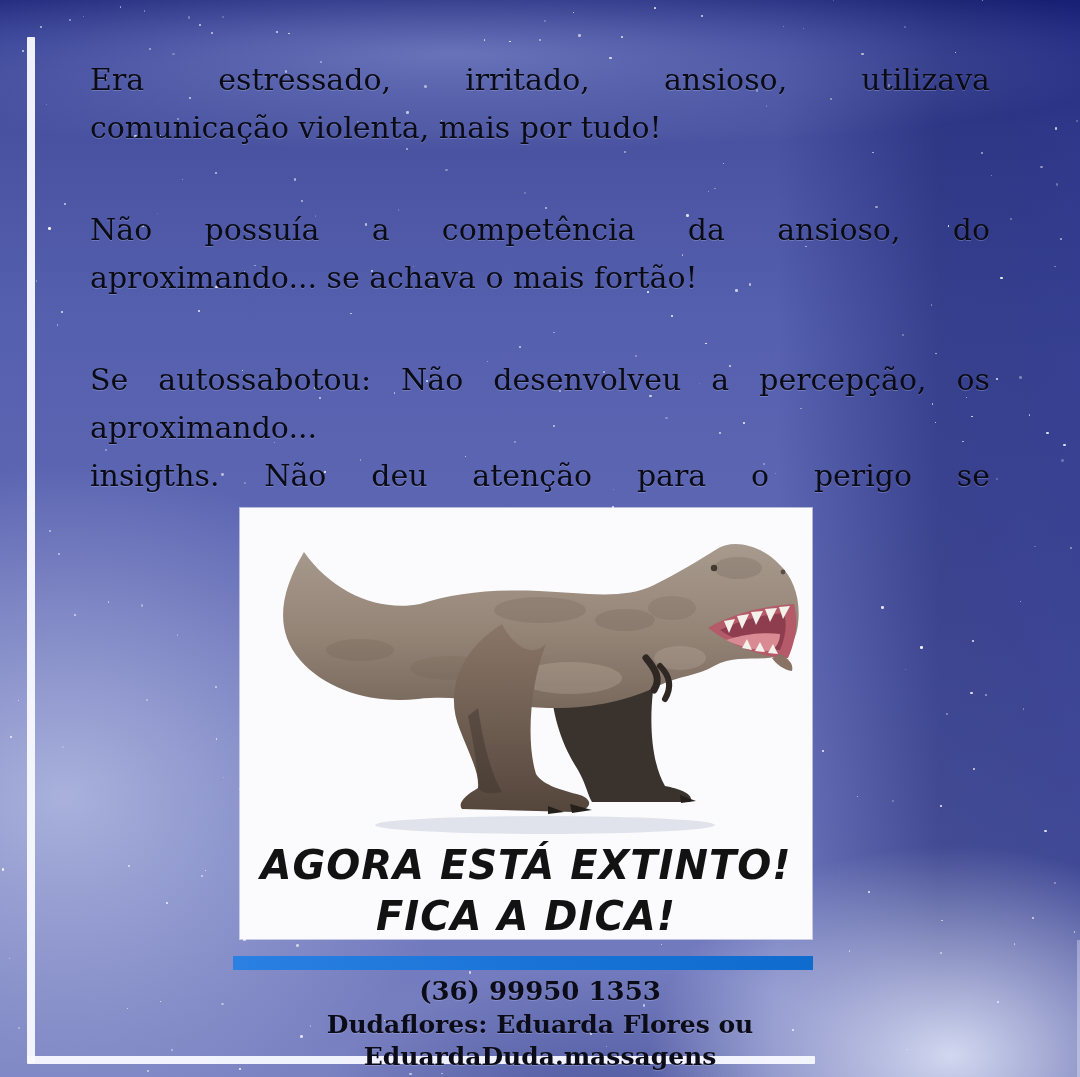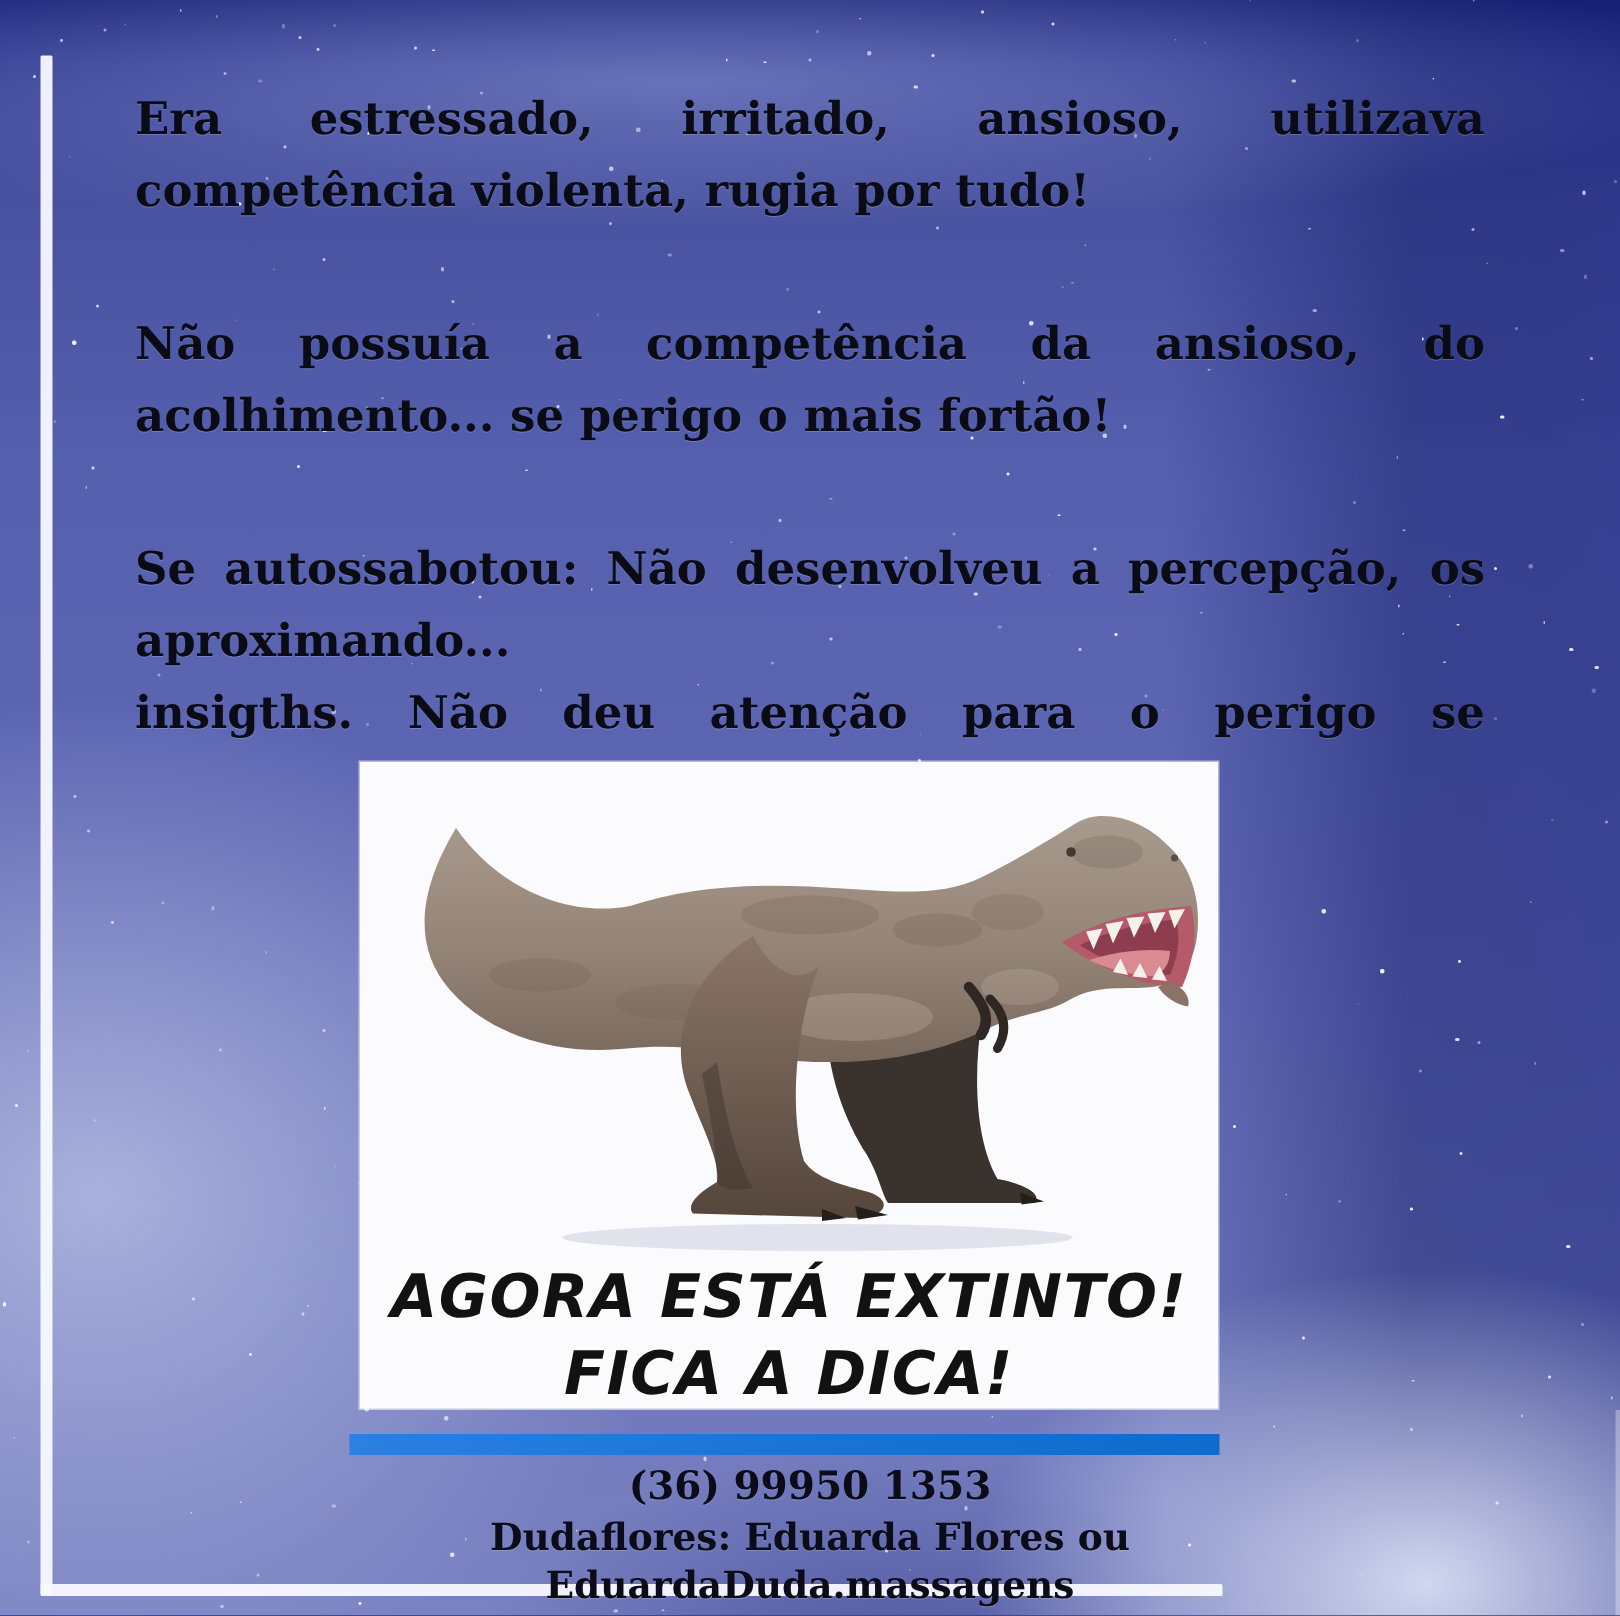--- a/index.html
+++ b/index.html
@@ -23,21 +23,21 @@
   .frame-bottom{
     position:absolute;left:27px;top:1056px;width:788px;height:8px;
     background:rgba(248,249,255,0.95);z-index:3;border-radius:1px;
   }
   .edge-right{
     position:absolute;right:0;top:940px;width:3px;height:137px;
     background:rgba(240,243,255,0.35);z-index:3;
   }
   .text-column{
     position:absolute;left:90px;top:56px;width:900px;z-index:4;
-    color:#0b0b16;font-weight:700;font-size:30px;line-height:48px;
+    color:#0b0b16;font-weight:400;font-size:30px;line-height:48px;
     text-shadow:0 1px 0 rgba(190,200,245,0.28);
   }
   .para{margin:0 0 54px 0;}
   .para .line{text-align:justify;}
   .para .line.jl{text-align:justify;text-align-last:justify;}
   .card{
     position:absolute;left:240px;top:508px;width:572px;height:431px;
     background:#fbfbfd;z-index:5;box-shadow:0 0 0 1px rgba(255,255,255,0.55);font-style:italic;
   }
   .dino{display:block;width:572px;height:338px;}
@@ -367,25 +367,25 @@
       <span class="star" style="left: 497.378px; top: 88.5062px; width: 1.84273px; height: 1.84273px; opacity: 0.49;"></span>
     </div>
 
   <div class="frame-left"></div>
   <div class="frame-bottom"></div>
   <div class="edge-right"></div>
 
   <div class="text-column">
     <div class="para">
         <div class="line jl">Era estressado, irritado, ansioso, utilizava</div>
-        <div class="line">competência violenta, rugia por tudo!</div>
+        <div class="line">comunicação violenta, mais por tudo!</div>
       </div>
     <div class="para">
         <div class="line jl">Não possuía a competência da ansioso, do</div>
-        <div class="line">acolhimento... se perigo o mais fortão!</div>
+        <div class="line">aproximando... se achava o mais fortão!</div>
       </div>
     <div class="para">
         <div class="line jl">Se autossabotou: Não desenvolveu a percepção, os</div>
         <div class="line">aproximando...</div>
         <div class="line jl">insigths. Não deu atenção para o perigo se</div>
       </div>
   </div>
 
   <div class="card">
     <svg class="dino" viewBox="0 0 572 338" xmlns="http://www.w3.org/2000/svg">

